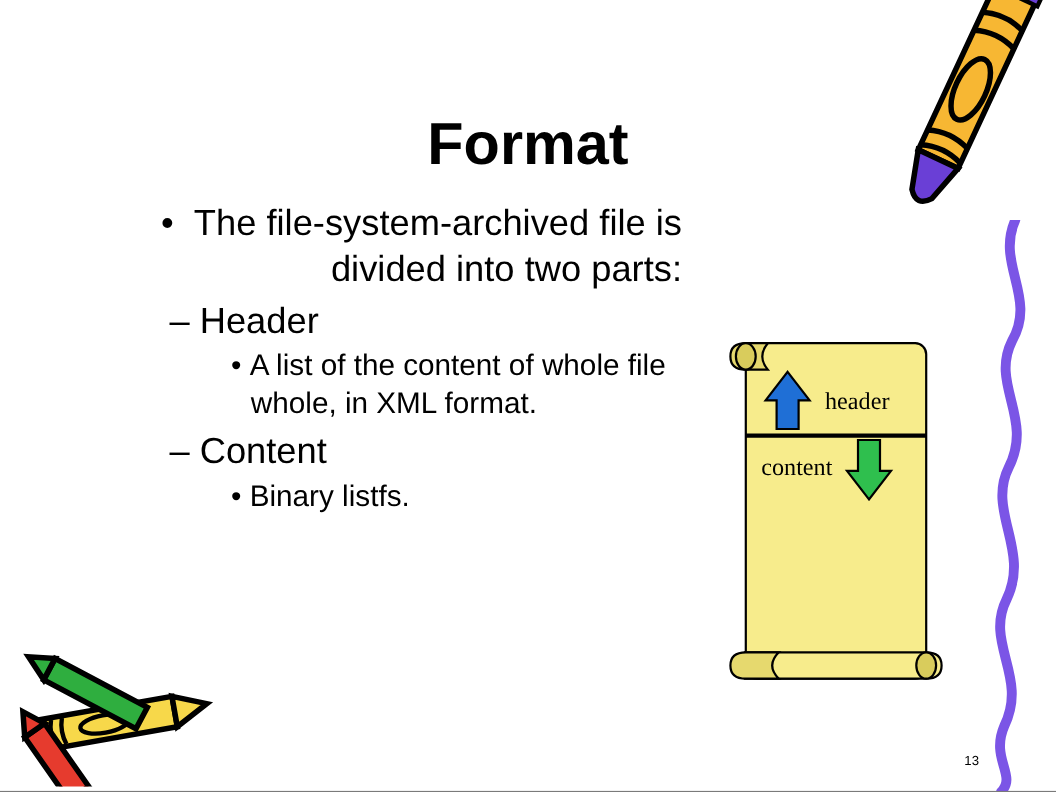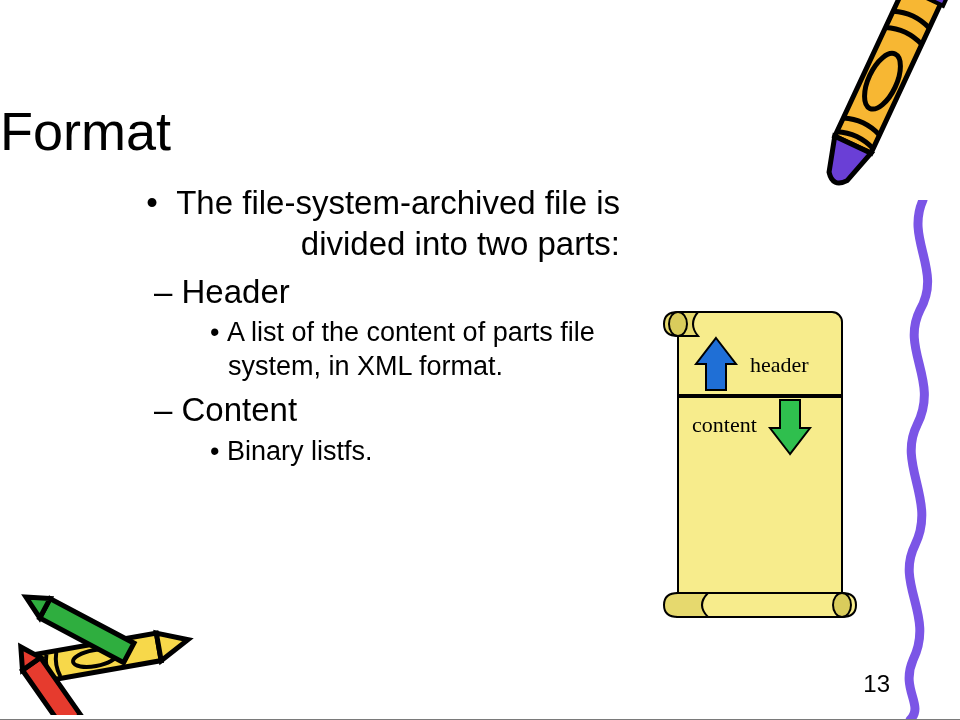--- a/index.html
+++ b/index.html
@@ -11,23 +11,23 @@
     font-family: "Comic Sans MS", "Comic Sans", cursive, sans-serif;
     color: #000;
     overflow: hidden;
     position: relative;
   }
   .slide {
     position: absolute;
     inset: 0;
   }
   h1.title {
-    font-weight: normal;
+    font-weight: bold;
     font-size: 54px;
-    text-align: left;
+    text-align: center;
     margin: 100px 0 20px 0;
   }
   .content {
     margin-left: 80px;
     margin-right: 340px;
     font-size: 33px;
     line-height: 1.25;
   }
   ul { list-style: none; padding: 0; margin: 0; }
   li { margin: 0; }
@@ -36,21 +36,21 @@
   .lvl1::before { content: "\2022\00a0\00a0"; }
   .lvl2 { font-size: 33px; padding-left: 100px; text-indent: -26px; margin-top: 4px; }
   .lvl2::before { content: "\2013\00a0"; }
   .lvl3 { font-size: 27px; padding-left: 148px; text-indent: -18px; margin-top: 4px; margin-bottom: 6px; padding-right: 10px;}
   .lvl3::before { content: "\2022\00a0"; }
 
   .page-num {
     position: absolute;
     right: 70px;
     bottom: 22px;
-    font-size: 24px;
+    font-size: 12px;
     font-family: "Comic Sans MS", "Comic Sans", cursive, sans-serif;
   }
 
   .bottom-rule {
     position: absolute;
     left: 0; right: 0; bottom: 0;
     height: 1px;
     background: #7a7a7a;
   }
 
@@ -120,21 +120,21 @@
       <path d="M20 108 L0 118 L20 130 Z" fill="#e63b2e" stroke="#000" stroke-width="5"></path>
     </g>
   </svg>
 
   <h1 class="title">Format</h1>
 
   <div class="content">
     <ul>
       <li class="lvl1">The file-system-archived file is divided into two parts:</li>
       <li class="lvl2">Header</li>
-      <li class="lvl3">A list of the content of parts file system, in XML format.</li>
+      <li class="lvl3">A list of the content of whole file whole, in XML format.</li>
       <li class="lvl2">Content</li>
       <li class="lvl3">Binary listfs.</li>
     </ul>
   </div>
 
   <div class="diagram">
     <svg width="200" height="350" viewBox="0 0 200 350">
 
       <rect x="18" y="22" width="164" height="305" rx="10" fill="#f7ec8c" stroke="#000" stroke-width="2"></rect>
 

